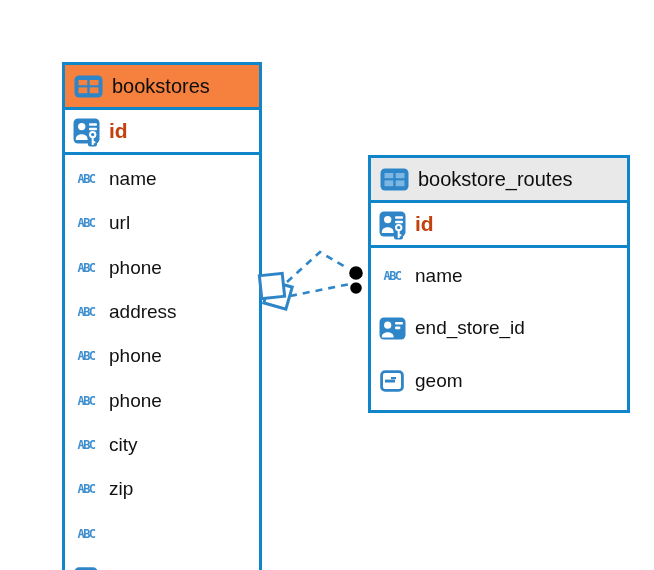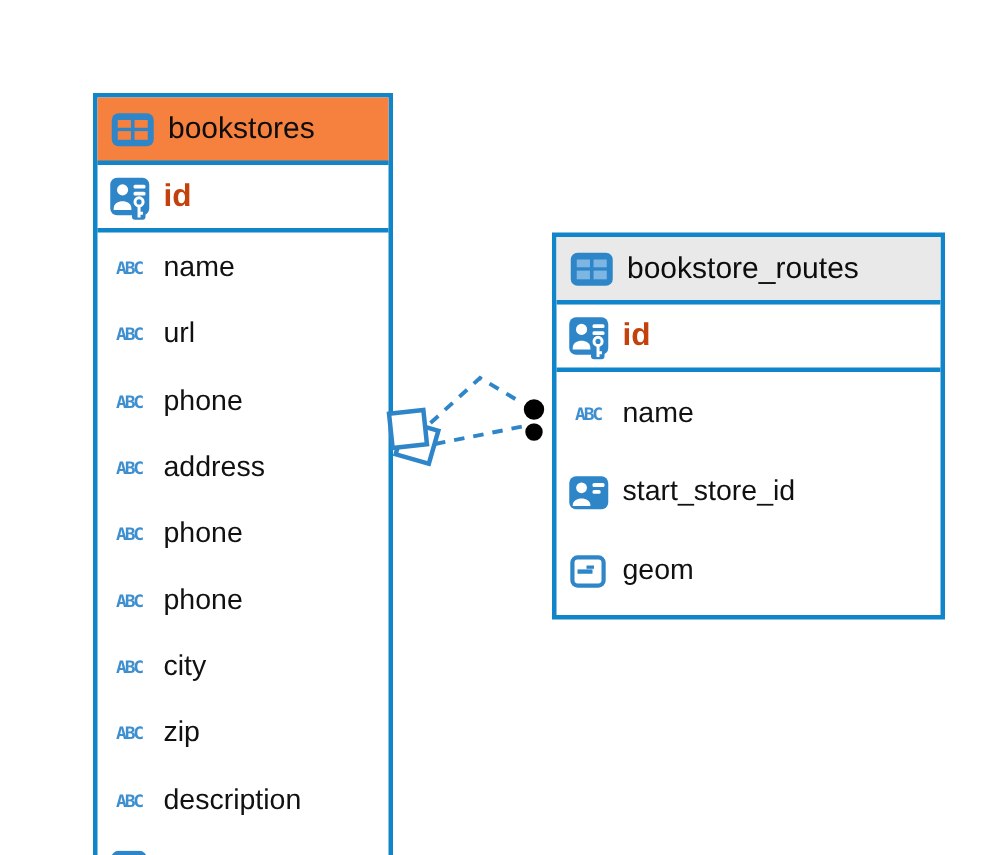--- a/index.html
+++ b/index.html
@@ -174,21 +174,20 @@
         <div class="col-row">
           <span class="icon-box">
             <span class="abc-glyph">ABC</span>
           </span>
           <span>zip</span>
         </div>
         <div class="col-row">
           <span class="icon-box">
             <span class="abc-glyph">ABC</span>
           </span>
-          <span>description</span>
         </div>
         <div class="col-row">
           <span class="icon-box">
             <svg width="24" height="22" viewBox="0 0 24 22">
        <rect x="1.6" y="1.6" width="20.8" height="18.8" rx="3.5" fill="#fff" stroke="#2E86C8" stroke-width="2.8"></rect>
        <rect x="5" y="9.6" width="10" height="2.9" fill="#2E86C8"></rect>
        <rect x="11" y="7" width="5" height="2.2" fill="#2E86C8"></rect>
      </svg>
           </span>
           <span>geom</span>
@@ -234,21 +233,21 @@
         <div class="col-row">
           <span class="icon-box">
             <svg width="27" height="23" viewBox="0 0 27 23">
        <rect x="0.5" y="0.5" width="26" height="22" rx="4.5" fill="#2E86C8"></rect>
        <circle cx="8.7" cy="8.2" r="3.6" fill="#fff"></circle>
        <path d="M2.8 19.8 C2.8 13.8 14.6 13.8 14.6 19.8 L14.6 20.4 L2.8 20.4 Z" fill="#fff"></path>
        <rect x="16" y="5" width="8" height="2.6" rx="1" fill="#fff"></rect>
        <rect x="16" y="9.6" width="5.4" height="2.6" rx="1" fill="#fff"></rect>
      </svg>
           </span>
-          <span>start_store_id</span>
+          <span>end_store_id</span>
         </div>
         <div class="col-row">
           <span class="icon-box">
             <svg width="24" height="22" viewBox="0 0 24 22">
        <rect x="1.6" y="1.6" width="20.8" height="18.8" rx="3.5" fill="#fff" stroke="#2E86C8" stroke-width="2.8"></rect>
        <rect x="5" y="9.6" width="10" height="2.9" fill="#2E86C8"></rect>
        <rect x="11" y="7" width="5" height="2.2" fill="#2E86C8"></rect>
      </svg>
           </span>
           <span>geom</span>

